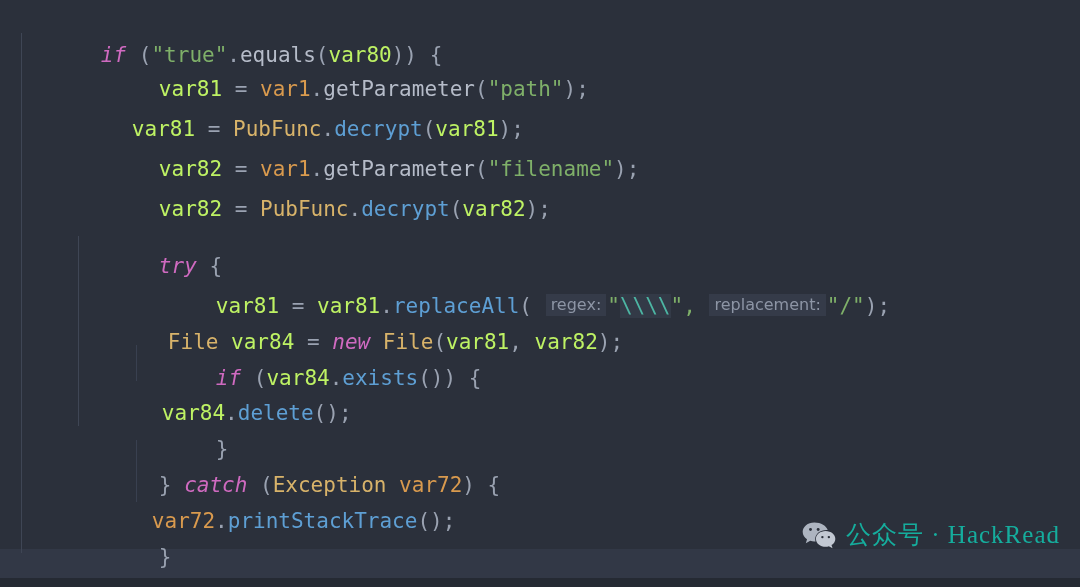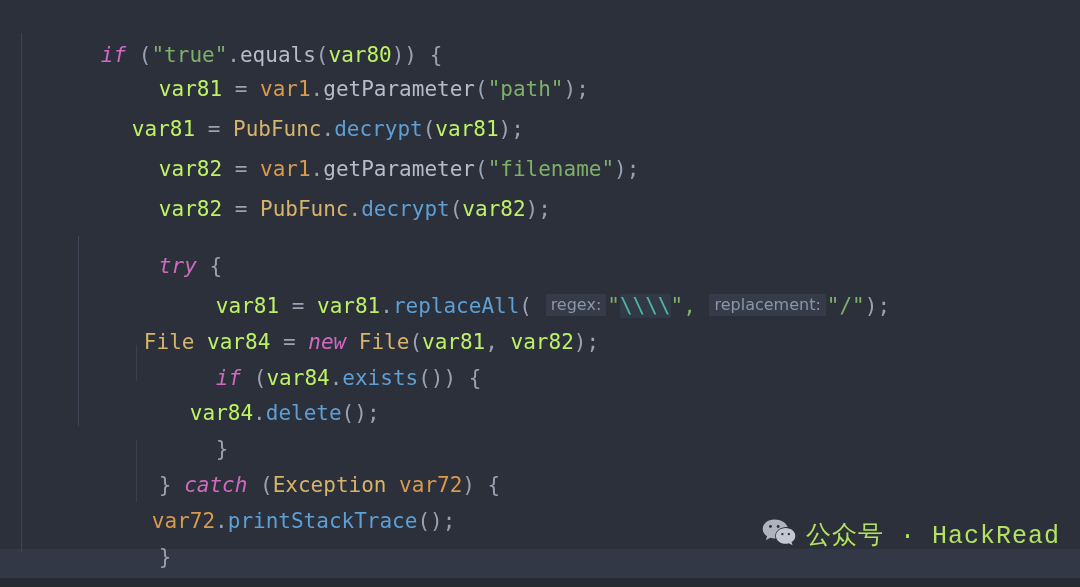--- a/index.html
+++ b/index.html
@@ -90,24 +90,24 @@
     margin: 0 1px;
     font-family: "DejaVu Sans", "Liberation Sans", sans-serif;
   }
 
   
   #watermark {
     position: absolute;
     right: 20px;
     top: 518px;
     display: flex;
-    align-items: flex-start;
+    align-items: flex-end;
     gap: 10px;
-    color: #bef264;
-    font-family: Liberation Mono, monospace;
+    color: #14b8a6;
+    font-family: Liberation Serif, serif;
     font-size: 25px;
     letter-spacing: 1px;
     opacity: .92;
     pointer-events: none;
   }
   #watermark .wm-text { white-space: pre; }
   .wechat-logo { width: 34px; height: 30px; display: block; }
 </style>
 </head>
 <body>
@@ -147,29 +147,29 @@
     <div class="code-line" style="top:189px; padding-left:83px;"></div>
 
     <div class="code-line" style="top:206px; padding-left:83px;">
       <span class="kw">try</span><span class="punc"> {</span>
     </div>
 
     <div class="code-line" style="top:246px; padding-left:140px;">
       <span class="var">var81</span><span class="punc"> = </span><span class="var">var81</span><span class="punc">.</span><span class="mth">replaceAll</span><span class="punc">( </span><span class="inlay">regex:</span><span class="str">"</span><span class="esc">\\\\</span><span class="str">", </span><span class="inlay">replacement:</span><span class="str">"/"</span><span class="punc">);</span>
     </div>
 
-    <div class="code-line" style="top:282px; padding-left:68px;">
+    <div class="code-line" style="top:282px; padding-left:92px;">
       <span class="cls">File</span><span class="var"> var84</span><span class="punc"> = </span><span class="kw">new</span><span class="cls"> File</span><span class="punc">(</span><span class="var">var81</span><span class="punc">, </span><span class="var">var82</span><span class="punc">);</span>
     </div>
 
     <div class="code-line" style="top:318px; padding-left:140px;">
       <span class="kw">if</span><span class="punc"> (</span><span class="var">var84</span><span class="punc">.</span><span class="mth">exists</span><span class="punc">()) {</span>
     </div>
 
-    <div class="code-line" style="top:353px; padding-left:114px;">
+    <div class="code-line" style="top:353px; padding-left:86px;">
       <span class="var">var84</span><span class="punc">.</span><span class="mth">delete</span><span class="punc">();</span>
     </div>
 
     <div class="code-line" style="top:389px; padding-left:140px;">
       <span class="punc">}</span>
     </div>
 
     <div class="code-line" style="top:425px; padding-left:83px;text-align:center;">
       <span class="punc">} </span><span class="kw">catch</span><span class="punc"> (</span><span class="cls">Exception</span><span class="param"> var72</span><span class="punc">) {</span>
     </div>

